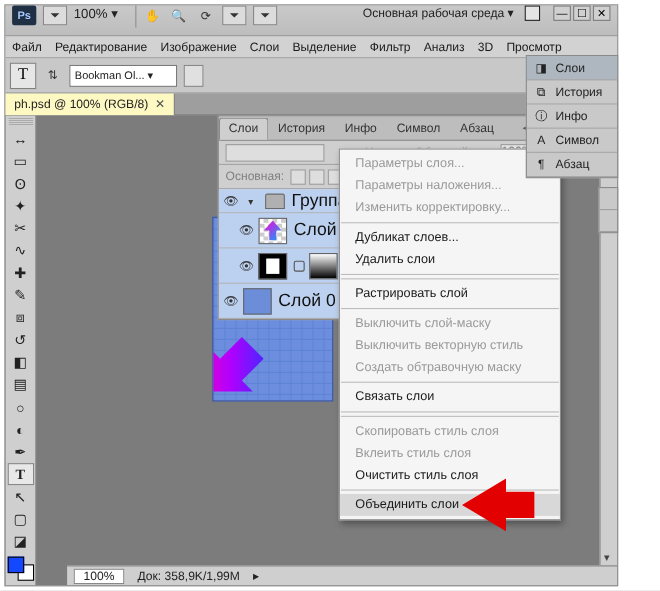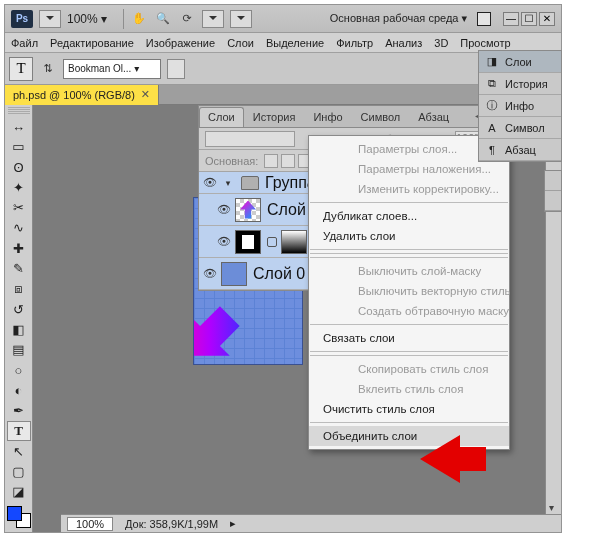--- a/index.html
+++ b/index.html
@@ -1,21 +1,21 @@
 <!DOCTYPE html>
 <html><head>
 <meta charset="utf-8">
 <style>
 * { margin:0; padding:0; box-sizing:border-box; font-family:Tahoma,Arial,sans-serif; font-size:11px; -webkit-user-select:none; user-select:none; }
 body { background:#fff; }
 .frame { width:600px; height:537px; background:#fff; position:relative; overflow:hidden; }
 .app { position:absolute; left:4px; top:4px; width:558px; height:529px; background:#b8b8b8; border:1px solid #949494; display:flex; flex-direction:column; }
 
 
-.ctrlbar { height:28px; background:linear-gradient(#c9c9c9,#bdbdbd); border-bottom:1px solid #9a9a9a; display:flex; align-items:center; padding:0 6px; gap:6px; }
+.ctrlbar { height:28px; background:linear-gradient(#c9c9c9,#bdbdbd); border-bottom:1px solid #9a9a9a; display:flex; align-items:flex-start; padding:0 6px; gap:6px; }
 .ps-chip { width:22px; height:18px; background:#1f2f44; color:#a8c8ff; font-weight:bold; font-size:10px; display:flex; align-items:center; justify-content:center; border-radius:2px; }
 .drop { width:22px; height:18px; background:#dcdcdc; border:1px solid #888; display:flex; align-items:center; justify-content:center; }
 .drop::after { content:""; border:4px solid transparent; border-top-color:#333; margin-top:3px; }
 .zoom { width:50px; font-size:12px; color:#222; }
 .vsep { width:1px; height:20px; background:#8e8e8e; }
 .ico { width:18px; height:18px; display:flex; align-items:center; justify-content:center; color:#333; }
 .ws-label { margin-left:auto; color:#222; font-size:11px; }
 .square { width:14px; height:14px; border:1px solid #222; background:#e4e4e4; margin-left:4px; }
 .winbtns { display:flex; gap:2px; margin-left:6px; }
 .winbtn { width:16px; height:14px; background:#d0d0d0; border:1px solid #7c7c7c; font-size:10px; display:flex; align-items:center; justify-content:center; }
@@ -25,21 +25,21 @@
 .menubar span { color:#1a1a1a; font-size:11px; }
 
 
 .optbar { height:32px; background:#c8c8c8; border-bottom:1px solid #9a9a9a; display:flex; align-items:center; padding:0 4px; gap:6px; }
 .type-t { width:24px; height:24px; border:1px solid #808080; background:#e6e6e6; display:flex; align-items:center; justify-content:center; font-family:Georgia,serif; font-size:15px; }
 .font-combo { width:98px; height:20px; background:#fff; border:1px solid #7a7a7a; padding:0 4px; display:flex; align-items:center; font-size:10px; color:#222; }
 .mini { width:18px; height:20px; border:1px solid #888; background:#e0e0e0; }
 
 
 .tabrow { height:20px; background:#9e9e9e; border-bottom:1px solid #7a7a7a; display:flex; align-items:center; }
-.doctab { height:20px; background:#fde047; border-right:1px solid #7a7a7a; display:flex; align-items:center; padding:0 8px; gap:6px; font-size:10px; color:#222; }
+.doctab { height:20px; background:#fef9c3; border-right:1px solid #7a7a7a; display:flex; align-items:center; padding:0 8px; gap:6px; font-size:10px; color:#222; }
 .doctab .x { color:#555; }
 
 .workrow { flex:1; display:flex; background:#7c7c7c; overflow:hidden; position:relative; }
 
 
 .toolbox { width:28px; background:#cfcfcf; border-right:1px solid #8a8a8a; display:flex; flex-direction:column; align-items:center; padding:2px 0 4px; }
 .tbgrip { width:22px; height:8px; background:repeating-linear-gradient(#aaa,#aaa 1px,#d0d0d0 1px,#d0d0d0 2px); margin-bottom:2px; }
 .tool { width:24px; height:22px; border:1px solid transparent; display:flex; align-items:center; justify-content:center; font-size:13px; color:#222; line-height:1; }
 .tool.sel { background:#e8e8e8; border-color:#888; }
 .tool.T { font-family:Georgia,serif; font-weight:bold; }
@@ -81,21 +81,21 @@
 .thumb.mask::after{ content:""; position:absolute; left:6px; top:4px; width:12px; height:14px; background:#fff; }
 .thumb.grad { background:linear-gradient(#fff,#000); }
 .thumb.bg { background:#6c8dd8; }
 .link { width:10px; height:10px; border:1px solid #555; border-radius:2px; margin-right:4px; }
 .layer .nm { color:#111; font-size:16px; }
 .folder { width:18px; height:14px; background:#b0b0b0; border:1px solid #6a6a6a; margin:0 6px; border-radius:2px 2px 0 0; }
 
 
 .ctx { position:absolute; left:275px; top:30px; width:202px; background:#f5f5f5; border:1px solid #8a8a8a; box-shadow:2px 3px 6px rgba(0,0,0,.35); padding:3px 0; }
 .ctx .mi { padding:4px 14px; font-size:11.5px; color:#1a1a1a; white-space:nowrap; }
-.ctx .mi.dis { color:#9a9a9a;margin-left:35px; }
+.ctx .mi.dis { color:#9a9a9a; }
 .ctx .mi.hl { background:#d8d8d8; }
 .ctx hr { border:none; border-top:1px solid #bcbcbc; margin:3px 1px; }
 
 
 .redarrow { position:absolute; left:420px; top:435px; width:66px; height:48px; }
 
 
 .rp { position:absolute; right:0; top:28px; width:84px; background:#c9c9c9; border:1px solid #8a8a8a; }
 .rp .ritm { height:22px; display:flex; align-items:center; gap:6px; padding:0 6px; color:#222; font-size:11px; border-bottom:1px solid #a7a7a7; }
 .rp .ritm.act { background:#aeb7bf; }
@@ -273,20 +273,21 @@
 
       <div class="ctx">
         <div class="mi dis">Параметры слоя...</div>
         <div class="mi dis">Параметры наложения...</div>
         <div class="mi dis">Изменить корректировку...</div>
         <hr>
         <div class="mi">Дубликат слоев...</div>
         <div class="mi">Удалить слои</div>
         <hr>
         <hr>
+        <div class="mi">Растрировать слой</div>
         <hr>
         <div class="mi dis">Выключить слой-маску</div>
         <div class="mi dis">Выключить векторную стиль</div>
         <div class="mi dis">Создать обтравочную маску</div>
         <hr>
         <div class="mi">Связать слои</div>
         <hr>
         <hr>
         <div class="mi dis">Скопировать стиль слоя</div>
         <div class="mi dis">Вклеить стиль слоя</div>

